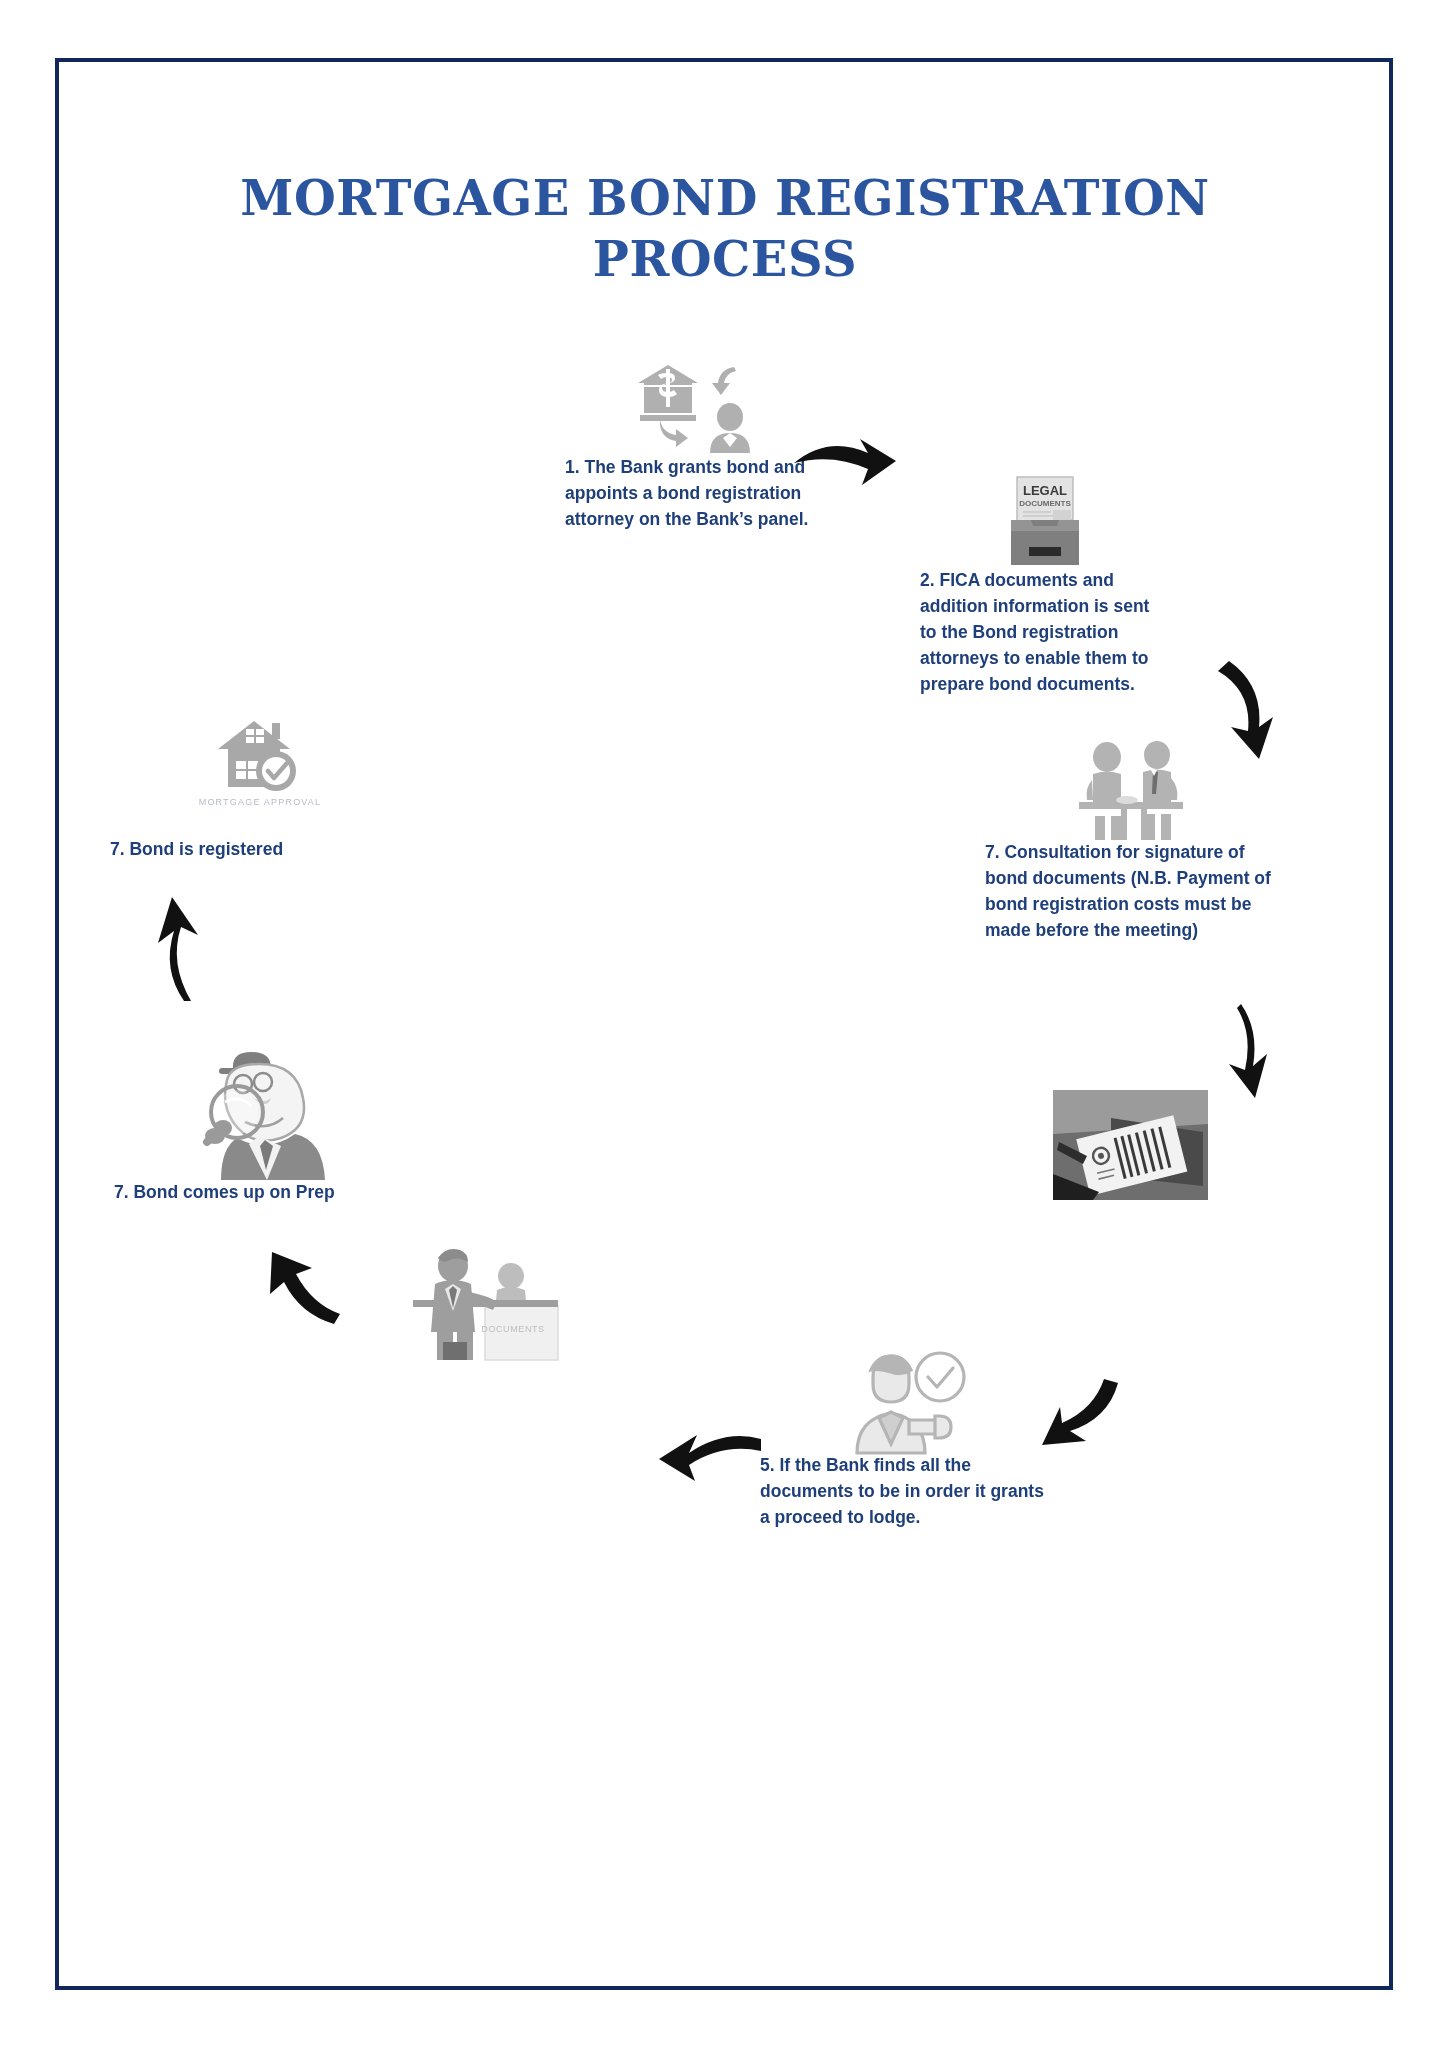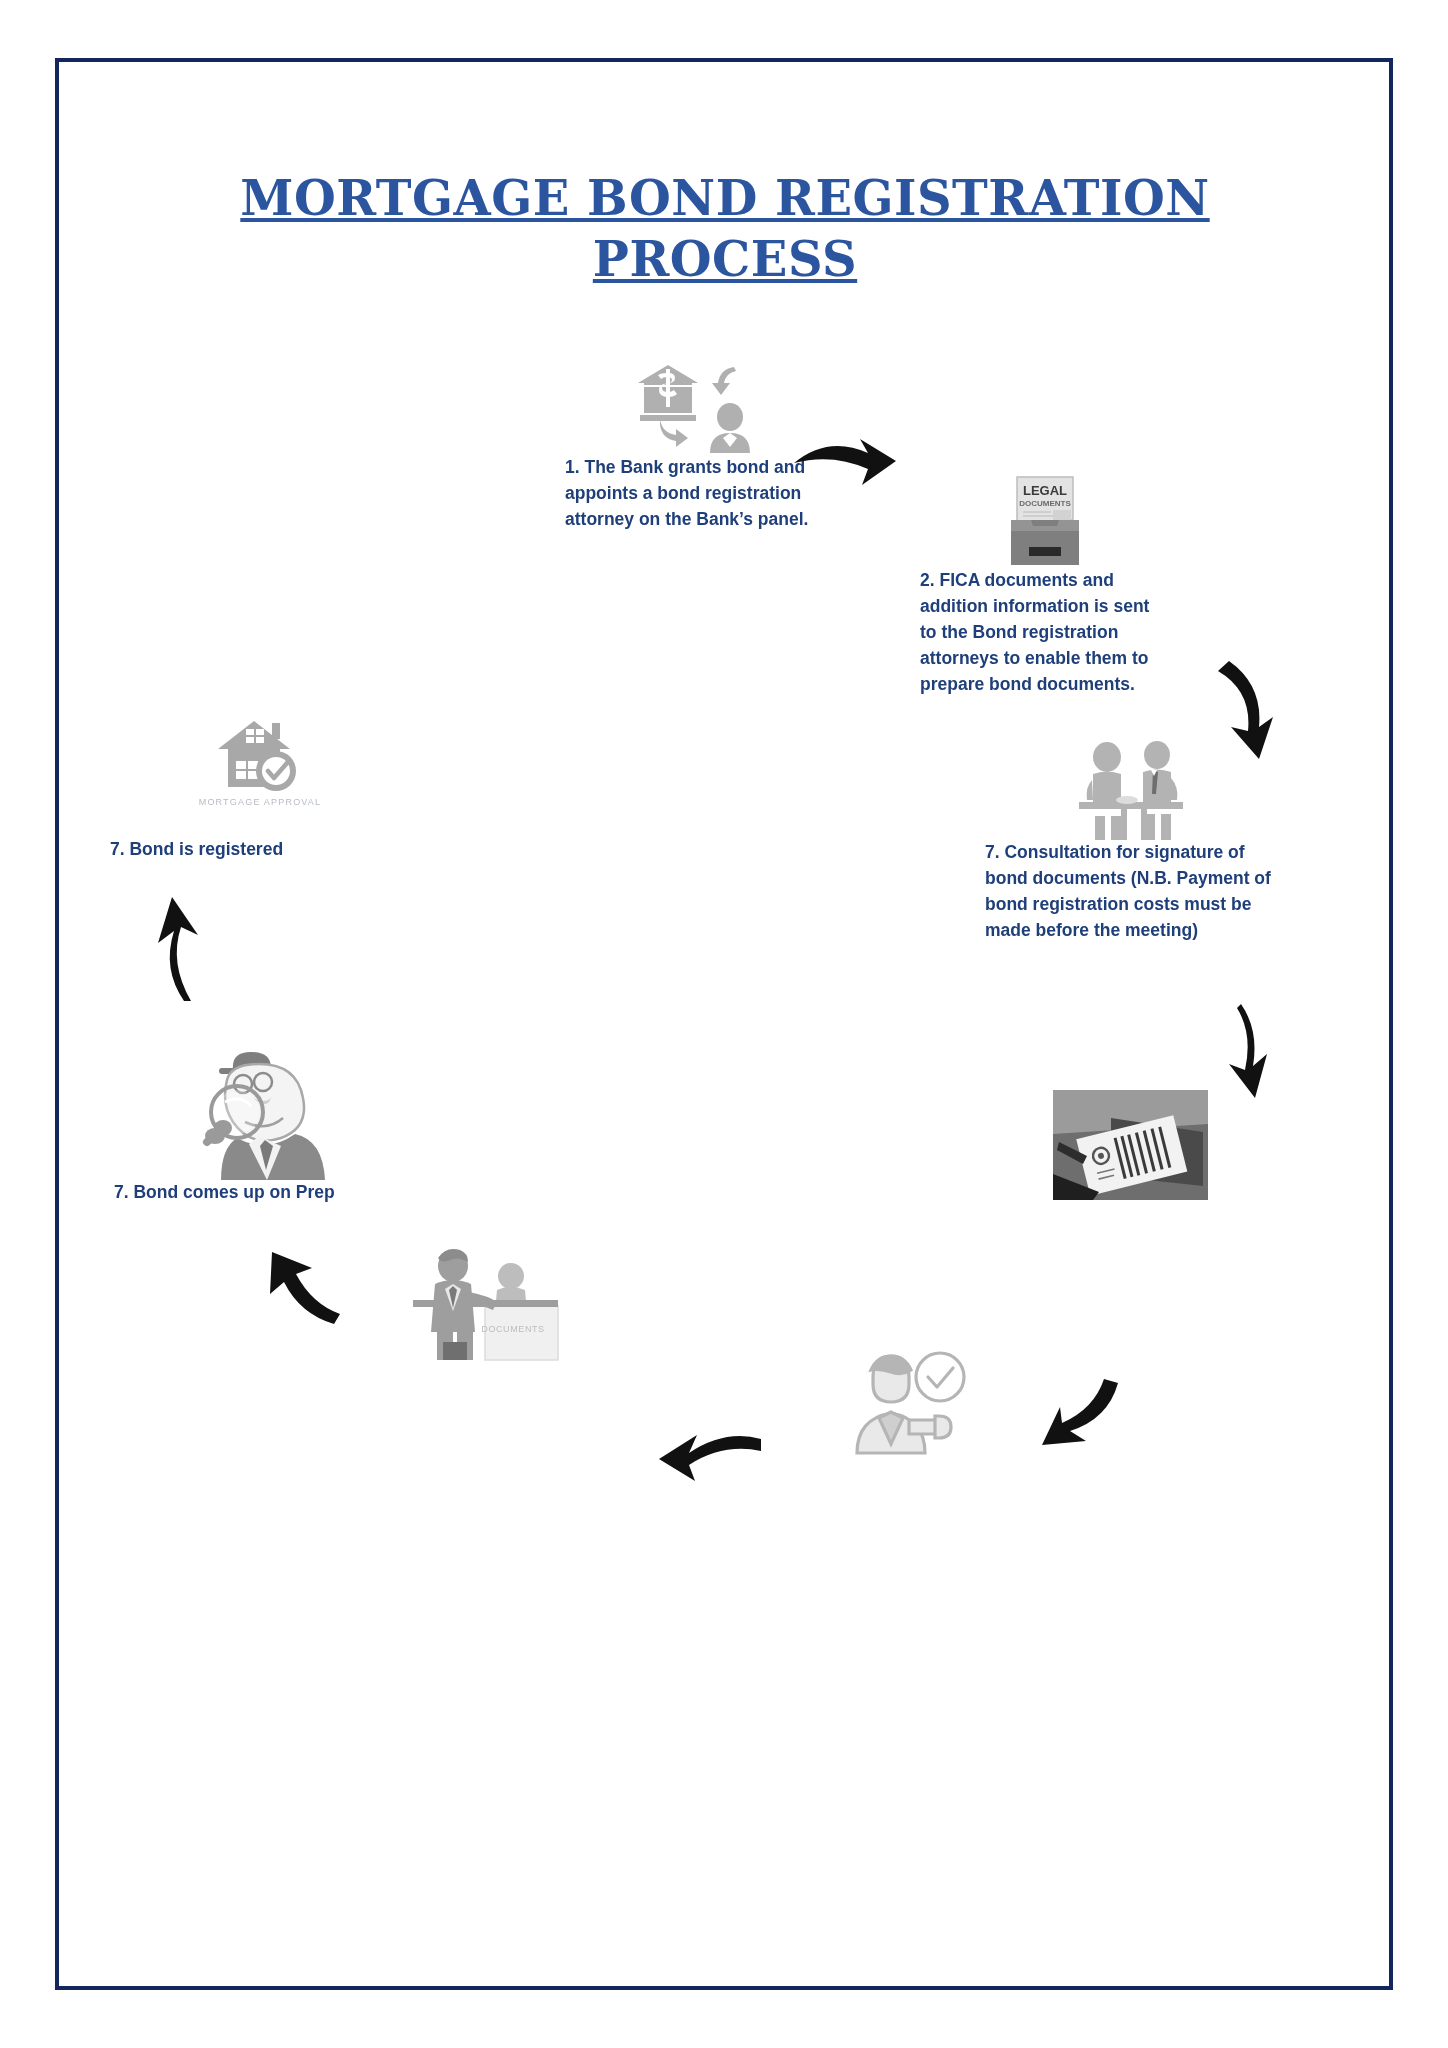--- a/index.html
+++ b/index.html
@@ -25,21 +25,20 @@
     position:absolute;
     left:200px; top:168px;
     width:1050px;
     text-align:center;
     font-family:"DejaVu Serif", serif;
     font-weight:bold;
     font-size:48px;
     line-height:1.28;
     letter-spacing:0.5px;
     color:#2c55a0;
-    text-decoration:underline;
   }
   .step { position:absolute; }
   .caption {
     text-align:left;
     color:#1f3f7a;
     font-weight:bold;
     font-size:17.5px;
     line-height:1.48;
     font-family:"Liberation Sans", sans-serif;
   }
@@ -177,20 +176,21 @@
         <g fill="#e9e9e9" stroke="#b5b5b5" stroke-width="3.2">
           <path d="M30 30 q0 -22 18 -22 q18 0 18 22 l0 6 q0 18 -18 18 q-18 0 -18 -18 Z"></path>
           <path d="M28 22 q6 -14 20 -14 q14 0 20 14 q-10 6 -20 2 q-12 -4 -20 -2 Z" fill="#b5b5b5"></path>
           <path d="M14 105 q0 -34 34 -40 q34 6 34 40 Z"></path>
           <path d="M48 64 l-12 6 l12 26 l12 -26 Z" fill="#cfcfcf"></path>
           <path d="M66 72 l30 0 l0 14 l-30 0 Z"></path>
           <path d="M96 68 q12 0 12 11 q0 11 -12 11 l-4 0 l0 -22 Z"></path>
         </g>
       </svg>
     </div>
+    <div class="caption">5. If the Bank finds all the documents to be in order it grants a proceed to lodge.</div>
   </div>
 
   <div class="step" style="left:350px; top:1240px; width:250px;">
     <div class="icon-wrap" style="height:120px;">
       <svg width="165" height="118" viewBox="0 0 165 118">
         <g fill="#bdbdbd">
           <ellipse cx="118" cy="34" rx="13" ry="13"></ellipse>
           <path d="M104 48 q14 -6 28 0 l2 22 l-32 0 Z"></path>
         </g>
         <rect x="92" y="64" width="73" height="54" fill="#f0f0f0" stroke="#dcdcdc" stroke-width="1.5"></rect>

